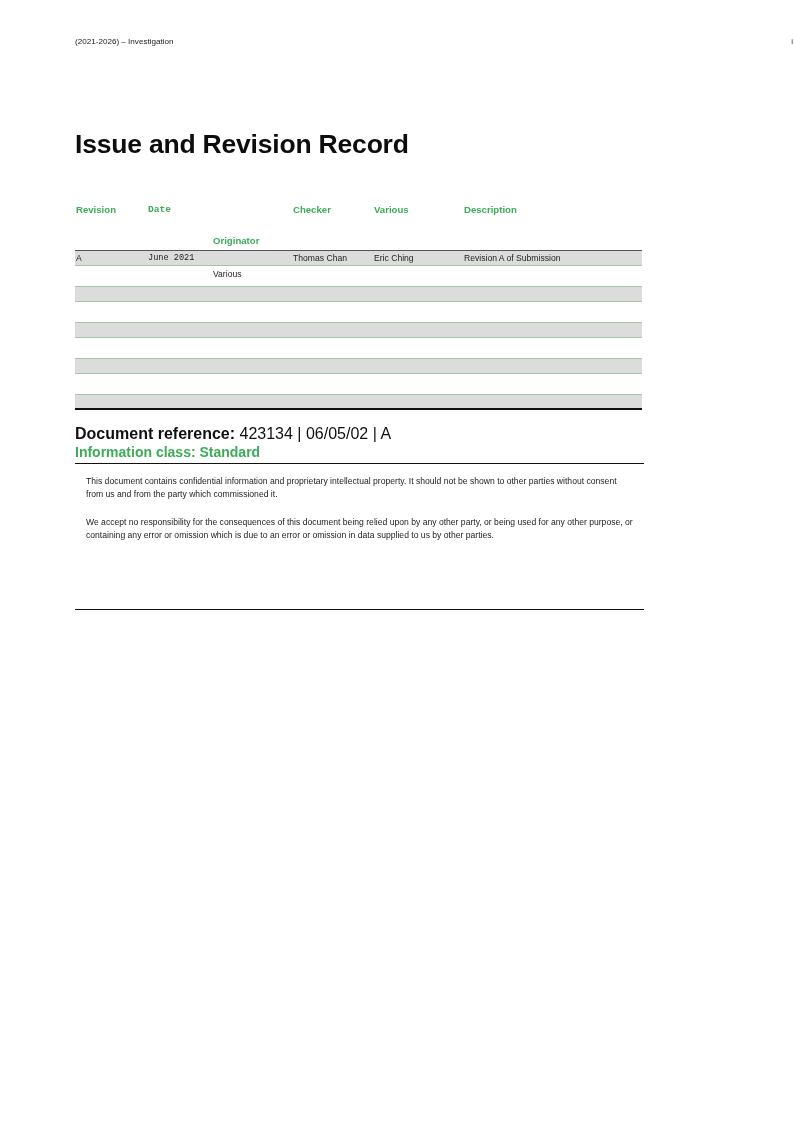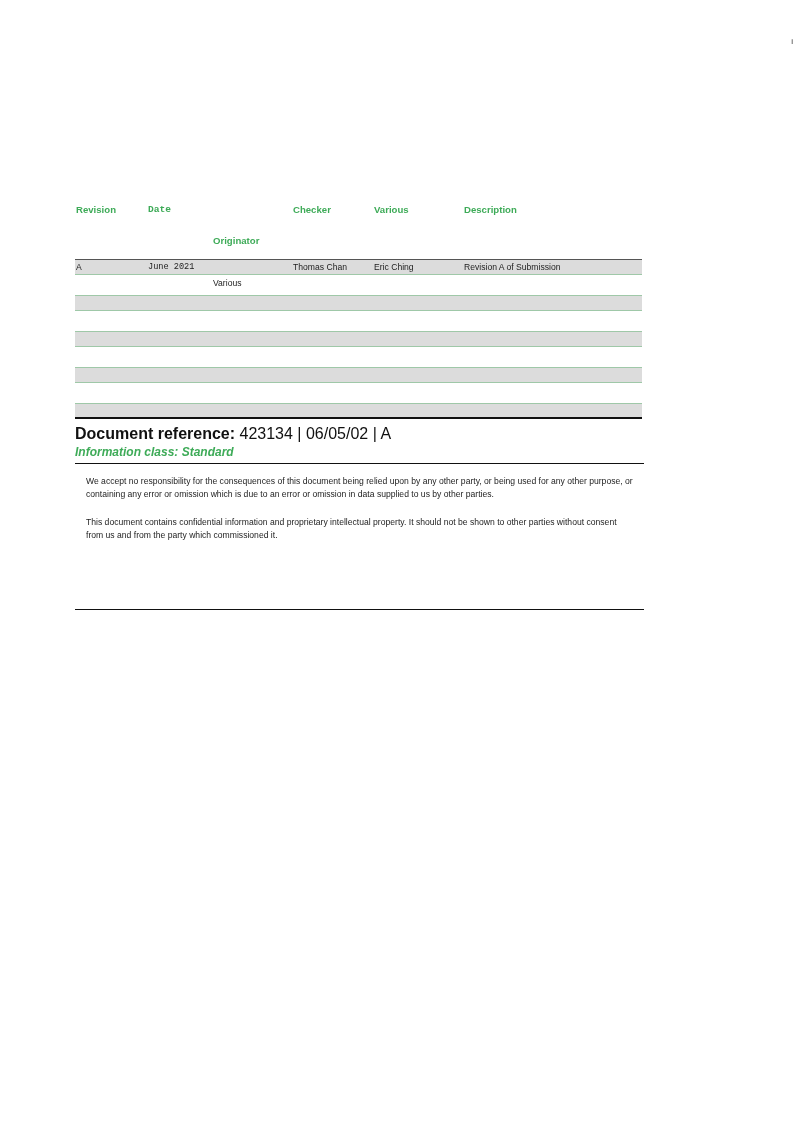--- a/index.html
+++ b/index.html
@@ -71,21 +71,21 @@
   }
   .rev-head {
     display: flex;
     font-size: 9.6px;
     font-weight: bold;
     line-height: 13px;
     color: #3aa css;
   }
   .rev-head {
     color: #3eab58;
-    padding-bottom: 12px;
+    padding-bottom: 3px;
   }
   .rev-row {
     display: flex;
     font-size: 8.6px;
     line-height: 12px;
     color: #1d1d1d;
     background: #dcdcdc;
     border-top: 1px solid #9fc8a8;
     border-bottom: 1px solid #9fc8a8;
     height: 16px;
@@ -132,26 +132,25 @@
   }
 
   
   .info-class {
     position: absolute;
     left: 75px;
     top: 445px;
     width: 569px;
   }
   .info-class .ic-text {
-    font-size: 12px;
+    font-size: 14px;
     line-height: 14px;
     font-weight: bold;
     color: #3eab58;
     padding-bottom: 4px;
-    font-style: italic;
   }
   .rule-black {
     border-top: 1.6px solid #111111;
     width: 569px;
   }
 
   
   .disclaimer {
     position: absolute;
     left: 86px;
@@ -176,24 +175,26 @@
     border-top: 1.8px solid #111111;
   }
 </style>
 </head>
 <body>
 
 <div class="page">
 
   <div class="doc-header">
     <div class="hdr-lines">
+      <span class="hdr-line">(2021-2026) – Investigation</span>
     </div>
     <div class="page-folio">i</div>
   </div>
 
+  <div class="doc-title">Issue and Revision Record</div>
 
   <div class="rev-table">
 
     <div class="rev-head">
       <div class="c c-revision">Revision</div>
       <div class="c c-date">Date</div>
       <div class="c c-originator">Originator</div>
       <div class="c c-checker">Checker</div>
       <div class="c c-approver">Various</div>
       <div class="c c-description">Description</div>
@@ -258,19 +259,19 @@
     <span class="lbl">Document reference:</span>
     <span class="val">423134 | 06/05/02 | A</span>
   </div>
 
   <div class="info-class">
     <div class="ic-text">Information class:  Standard</div>
     <div class="rule-black"></div>
   </div>
 
   <div class="disclaimer">
+    <p>This document contains confidential information and proprietary intellectual property. It should not be shown to other parties without consent from us and from the party which commissioned it.</p>
     <p>We accept no responsibility for the consequences of this document being relied upon by any other party, or being used for any other purpose, or containing any error or omission which is due to an error or omission in data supplied to us by other parties.</p>
-    <p>This document contains confidential information and proprietary intellectual property. It should not be shown to other parties without consent from us and from the party which commissioned it.</p>
   </div>
 
   <div class="rule-bottom"></div>
 
 </div>
 
 </body></html>

